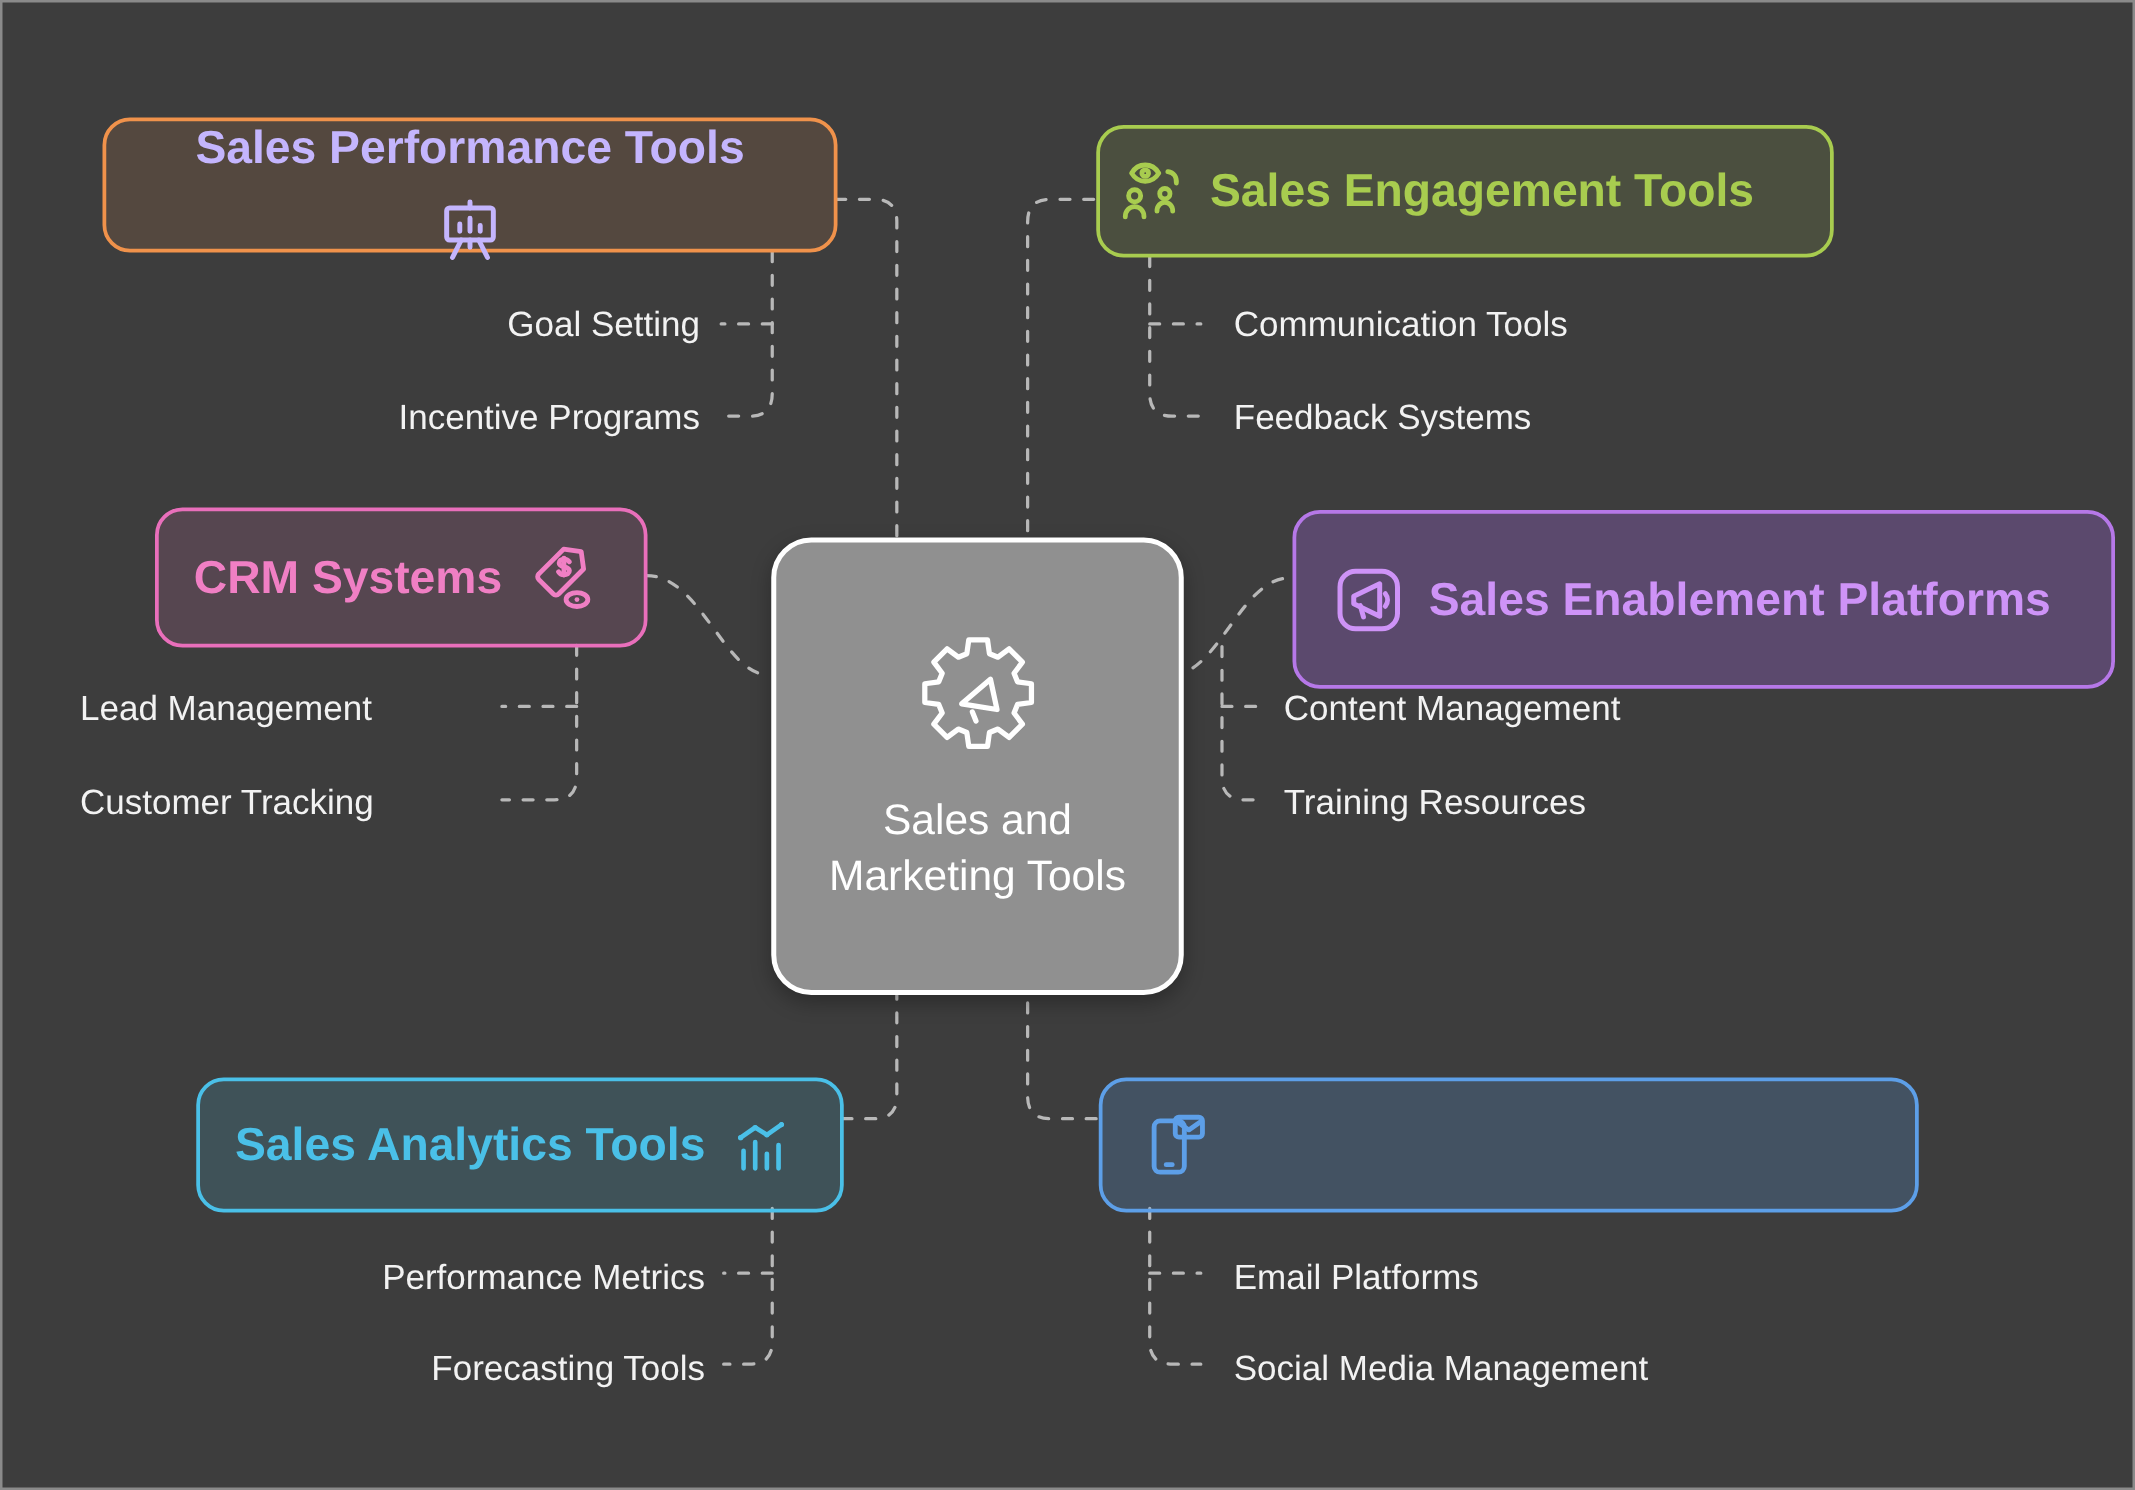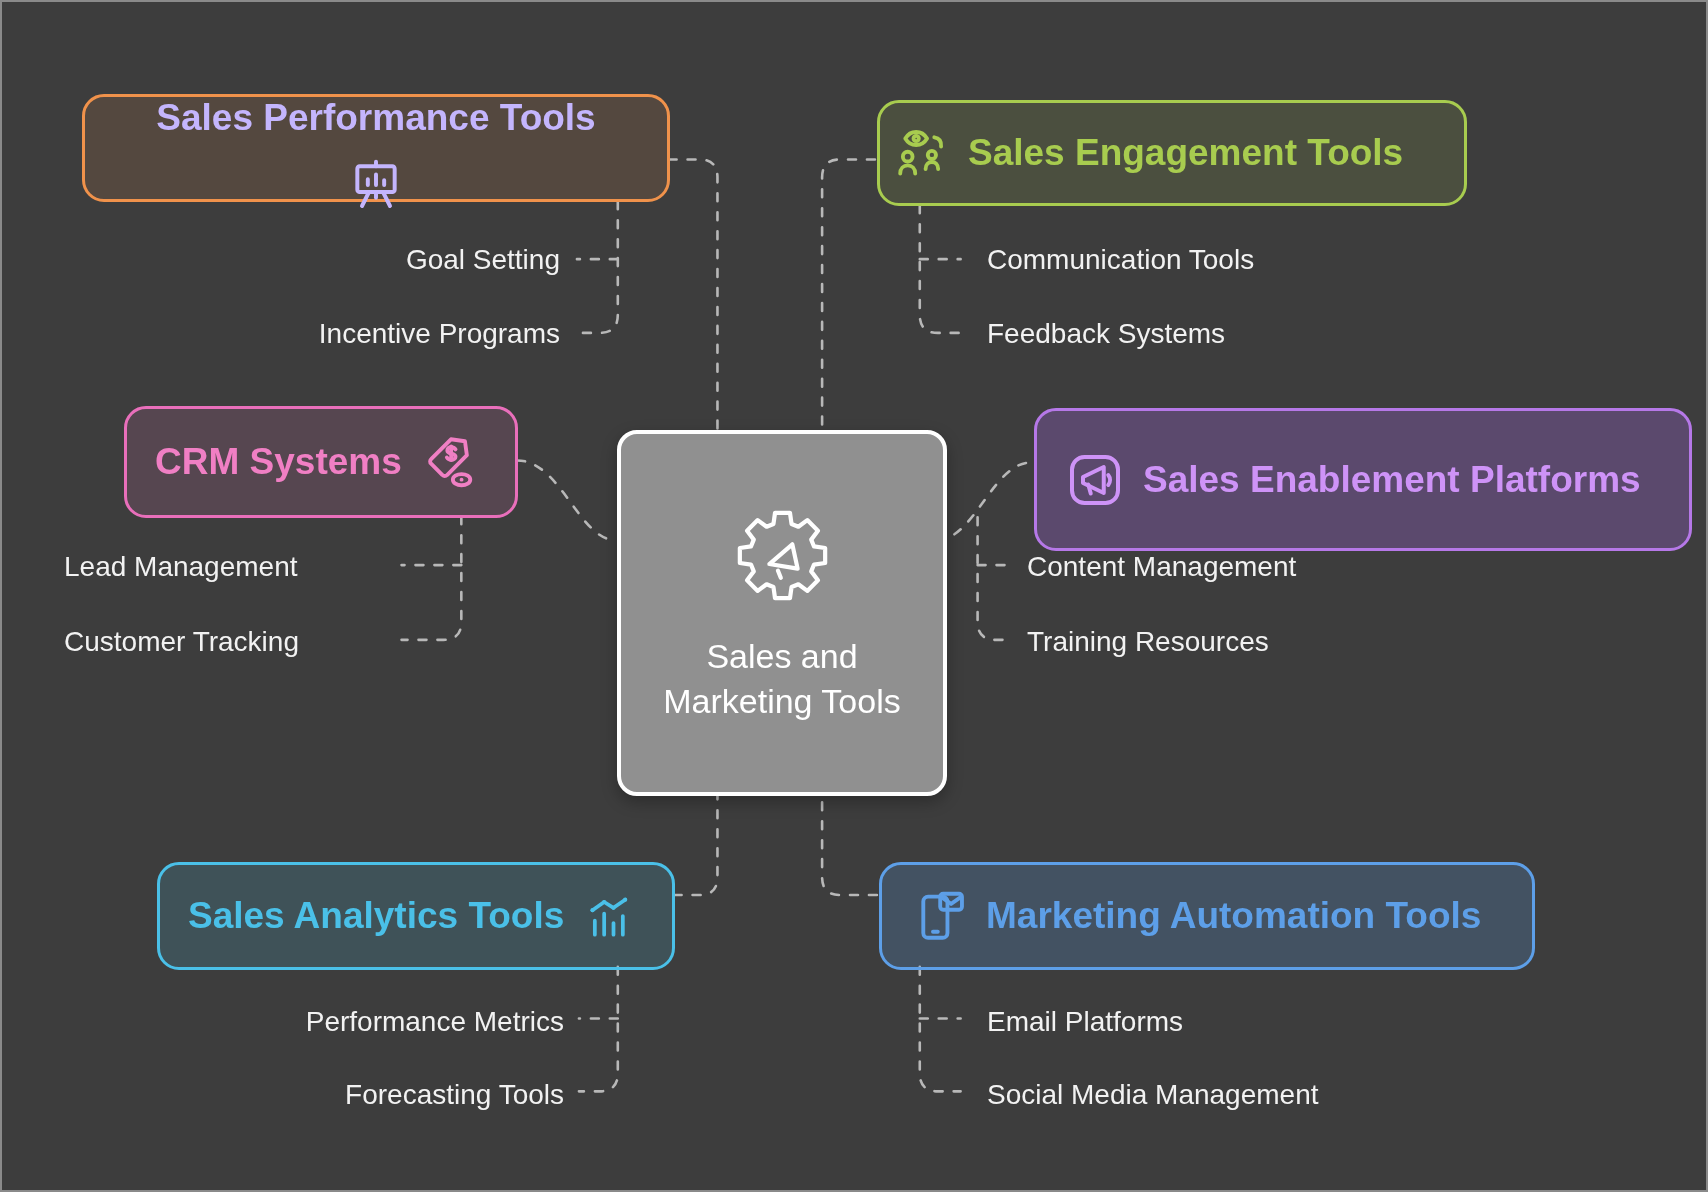--- a/index.html
+++ b/index.html
@@ -21,21 +21,21 @@
   .pink  {border-color:#E96FBB;color:#F07FC4;background:rgba(238,127,193,.15);}
   .purple{border-color:#B678E8;color:#CE93F7;background:rgba(155,100,210,.32);}
   .cyan  {border-color:#4AC0E8;color:#4AC0E8;background:rgba(73,191,230,.16);}
   .blue  {border-color:#5D9FE8;color:#5D9FE8;background:rgba(93,159,232,.22);}
   .child{
     position:absolute;font-size:28px;line-height:50px;font-weight:500;
     color:#f2f2f2;white-space:nowrap;
   }
   .center-node{
     position:absolute;left:615px;top:428px;width:322px;height:358px;
-    background:#909090;border:4px solid #ffffff;border-radius:20px;
+    background:#909090;border:4px solid #ffffff;border-radius:32px;
     display:flex;flex-direction:column;align-items:center;justify-content:center;gap:22px;
     box-shadow:0 6px 16px rgba(0,0,0,.28);
   }
   .center-title{width:240px;text-align:center;font-size:34px;line-height:45px;font-weight:500;color:#ffffff;}
 </style>
 </head>
 <body>
 
 <div class="canvas">
 
@@ -144,21 +144,20 @@
 
   <div class="node blue" style="left:877px;top:860px;width:656px;height:108px;">
     <span>
       <svg width="58" height="58" viewBox="0 0 24 24" fill="none" stroke="currentColor" stroke-width="1.6" stroke-linecap="round" stroke-linejoin="round">
         <rect x="5.5" y="4" width="10" height="17" rx="2"></rect>
         <path d="M9.5 18.5h2"></path>
         <rect x="12.5" y="2.8" width="9" height="6.6" rx="1.2"></rect>
         <path d="M13 4.2l4 2.8 4-2.8"></path>
       </svg>
     </span>
-    <span>Marketing Automation Tools</span>
   </div>
 
   <div class="child" style="right:1146px;top:233px;">Goal Setting</div>
   <div class="child" style="right:1146px;top:307px;">Incentive Programs</div>
 
   <div class="child" style="left:985px;top:233px;">Communication Tools</div>
   <div class="child" style="left:985px;top:307px;">Feedback Systems</div>
 
   <div class="child" style="left:62px;top:540px;">Lead Management</div>
   <div class="child" style="left:62px;top:615px;">Customer Tracking</div>

